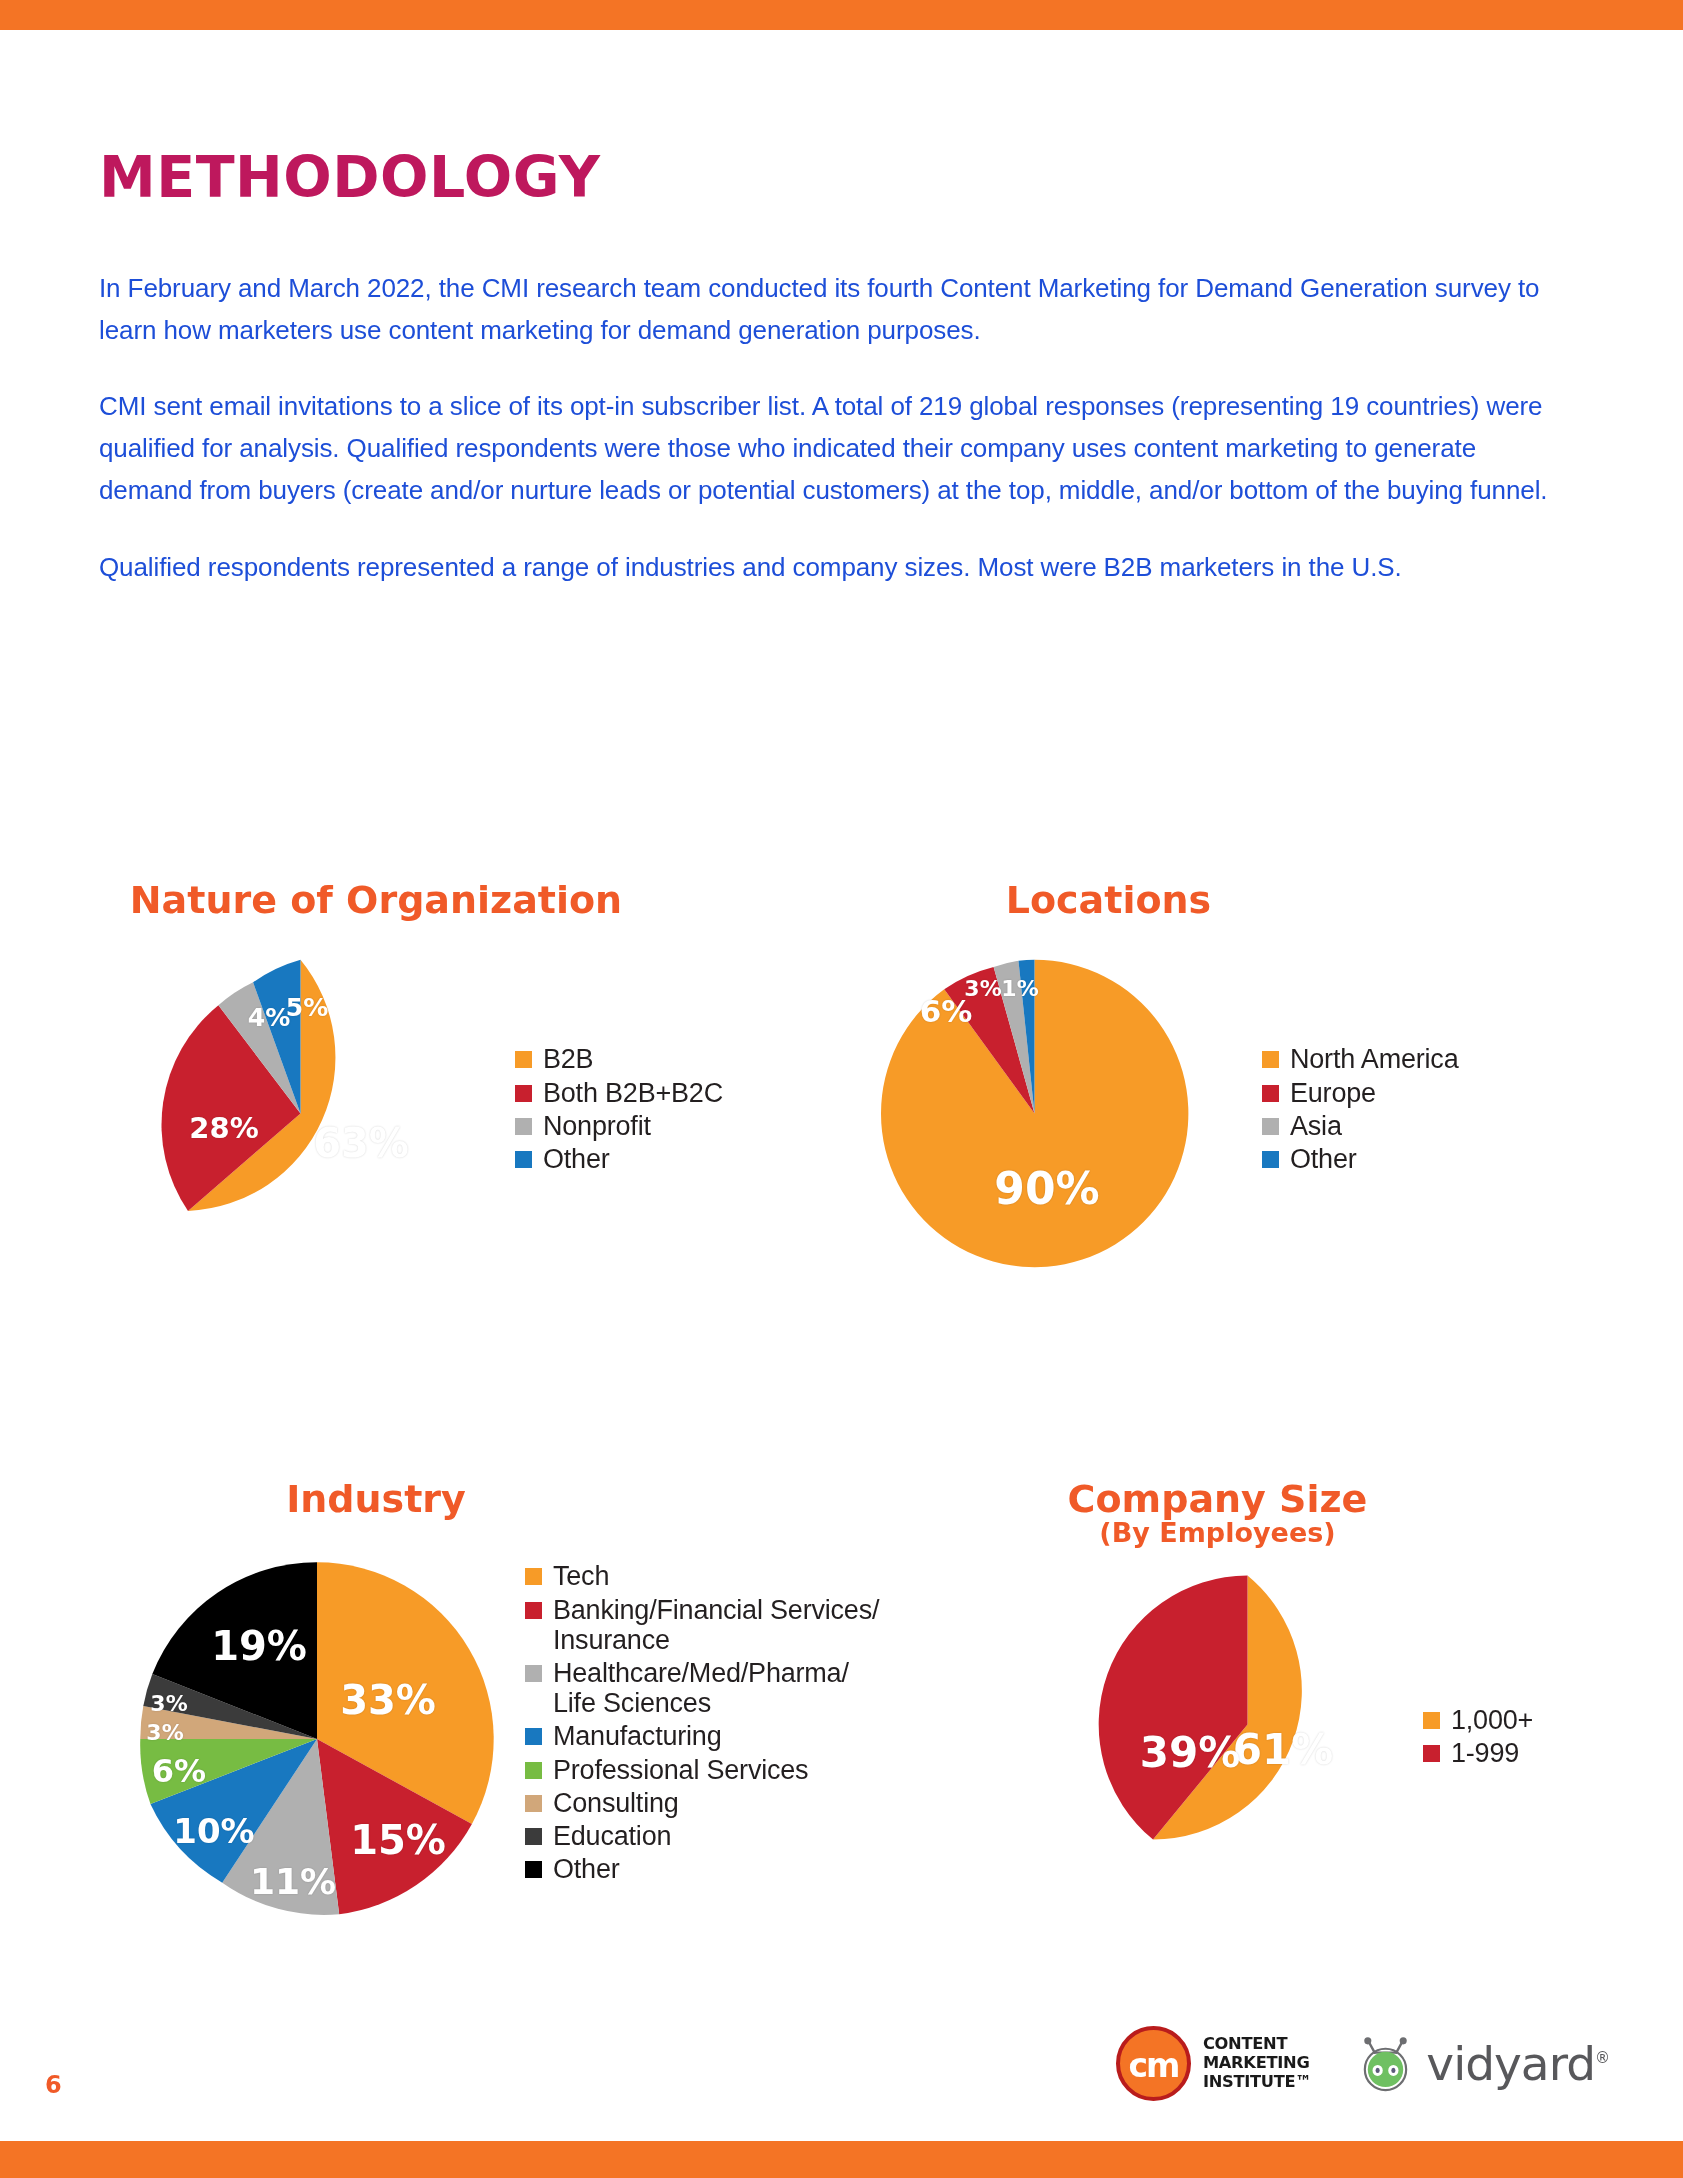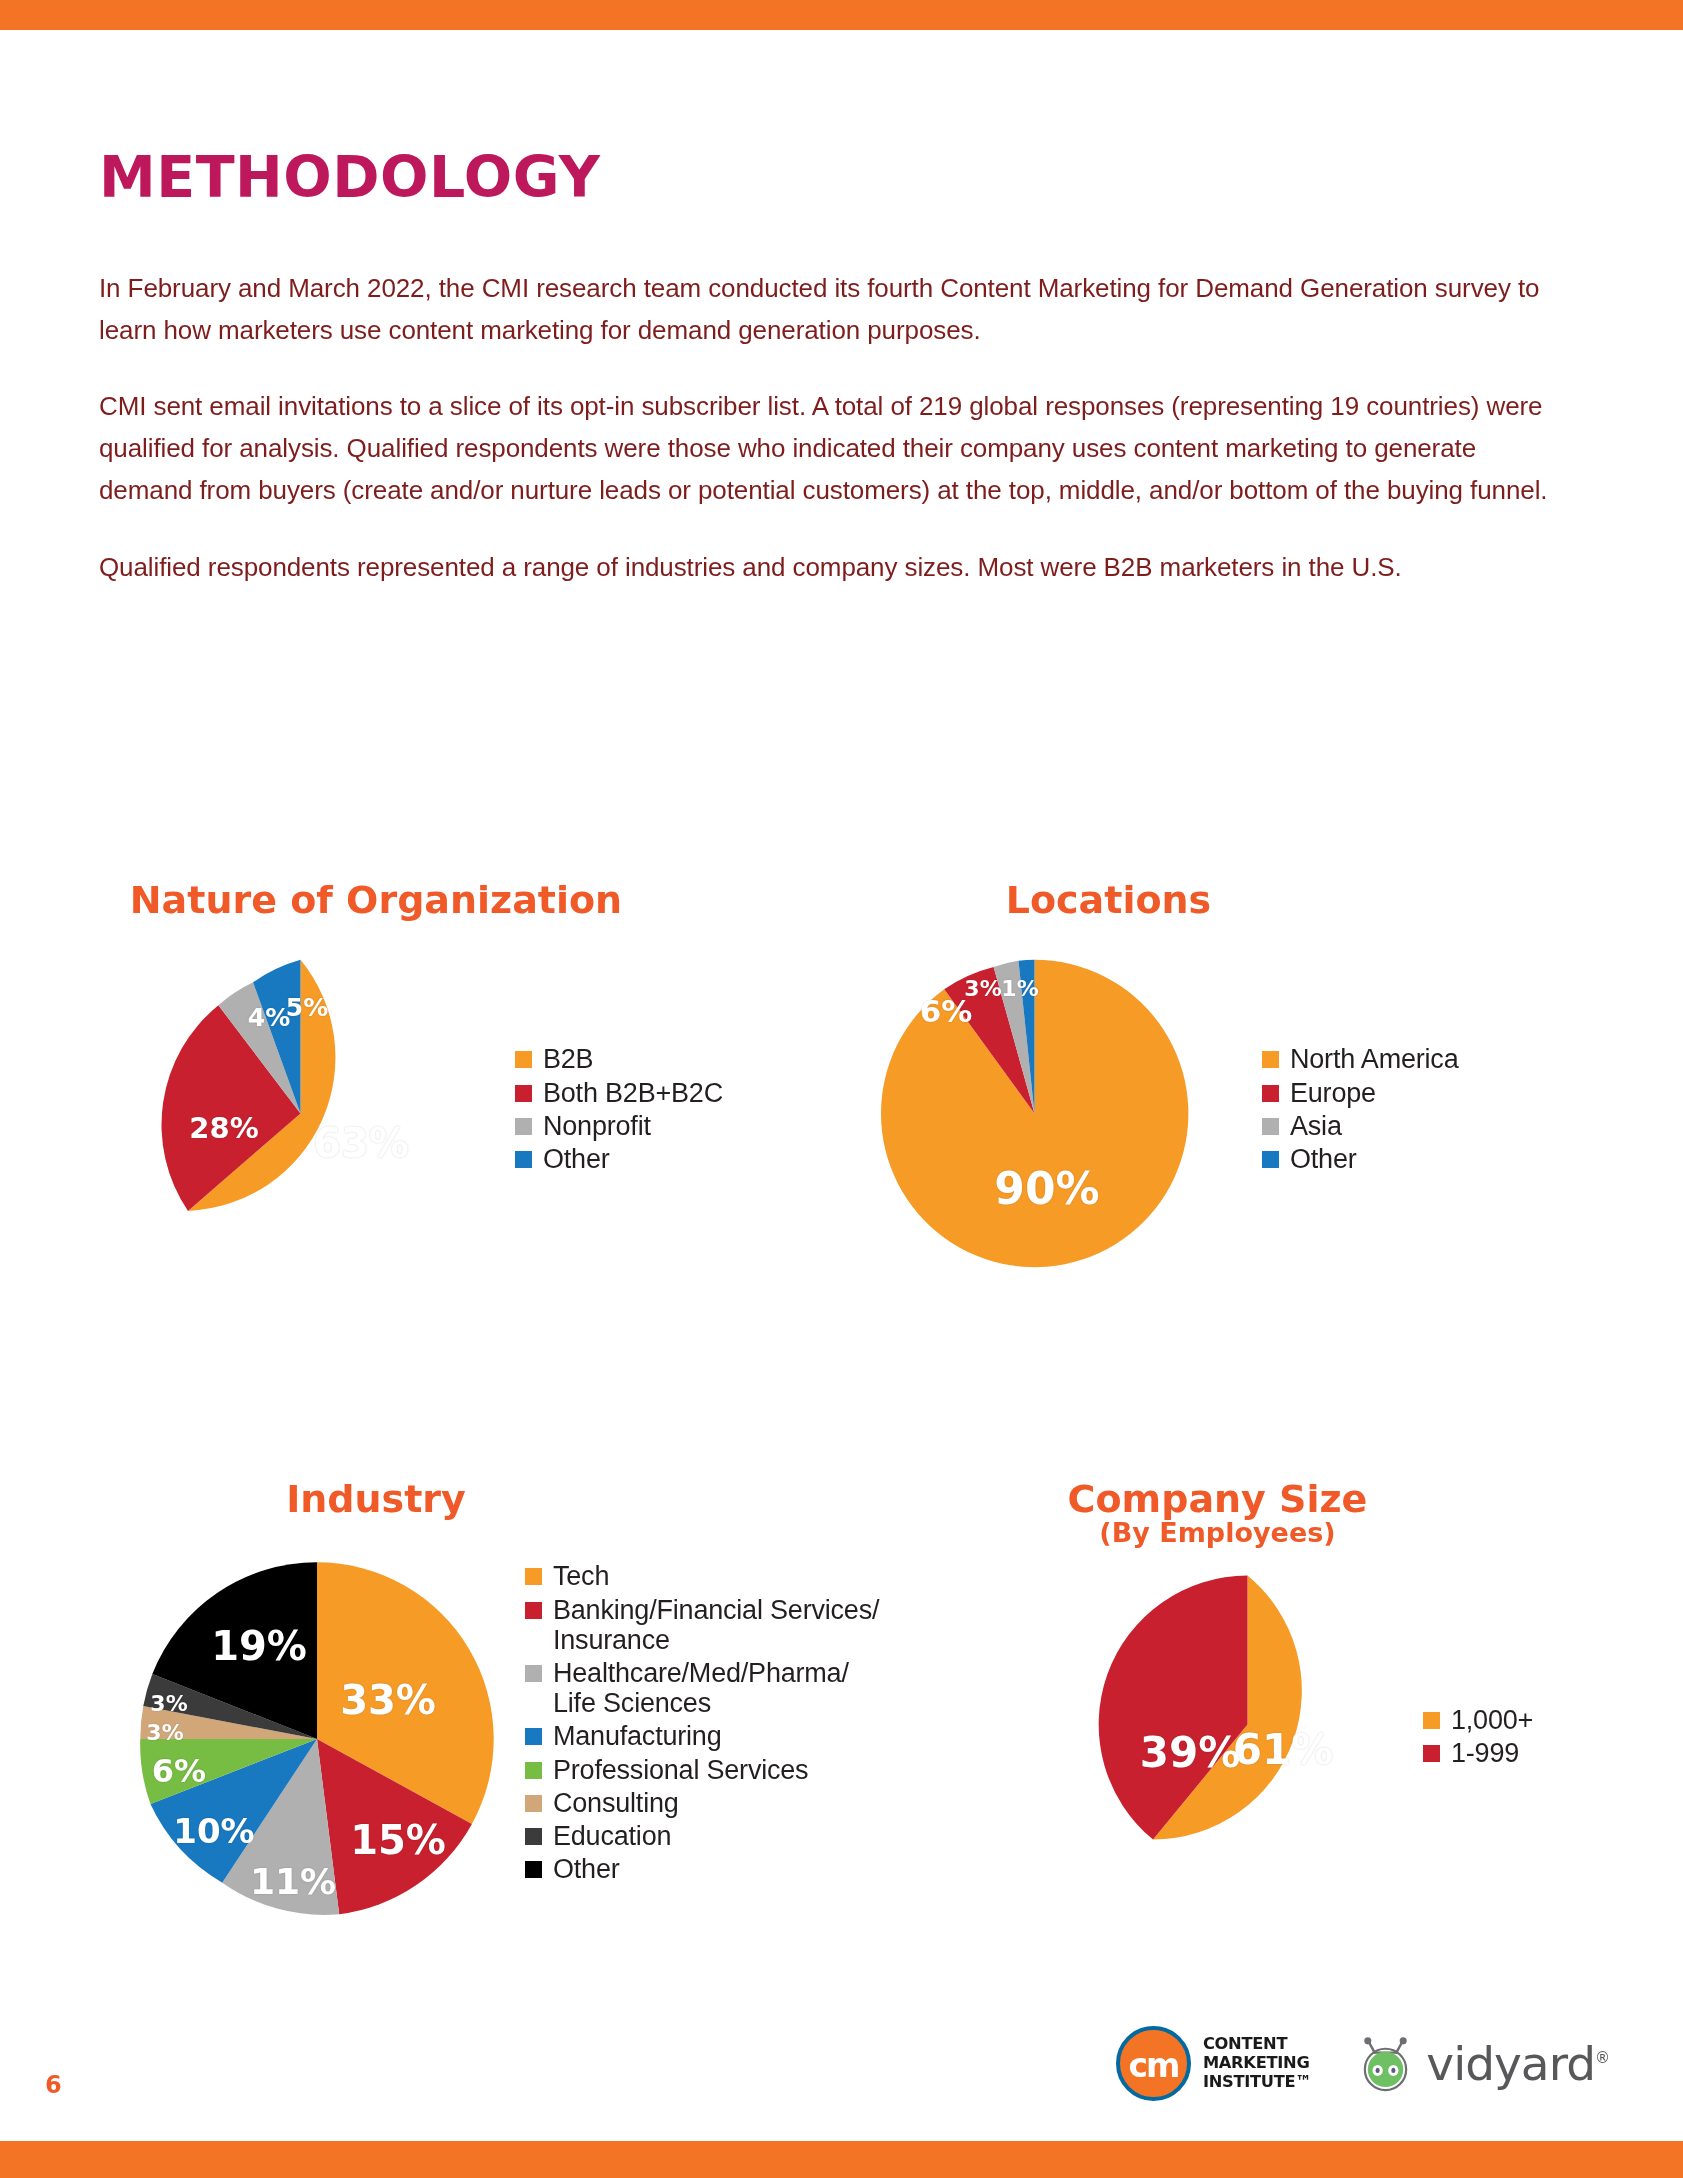--- a/index.html
+++ b/index.html
@@ -50,21 +50,21 @@
 
   .intro {
     margin-top: 61px;
     width: 1475px;
   }
   .intro p {
     margin: 0 0 34px 0;
     font-family: "Liberation Sans", sans-serif;
     font-size: 26px;
     line-height: 1.62;
-    color: #7f1d1d;
+    color: #1d4ed8;
     letter-spacing: -0.1px;
   }
   .intro p:last-child { margin-bottom: 0; }
 
   
   .charts {
     position: absolute;
     left: 0;
     top: 871px;
     width: 1683px;
@@ -156,21 +156,21 @@
   .cmi-logo {
     display: flex;
     align-items: center;
     gap: 12px;
   }
   .cmi-mark {
     width: 75px;
     height: 75px;
     border-radius: 50%;
     background: #F47425;
-    border: 4px solid #0369a1;
+    border: 4px solid #b91c1c;
     box-sizing: border-box;
     position: relative;
     display: flex;
     align-items: center;
     justify-content: center;
   }
   .cmi-mark-text {
     font-family: "DejaVu Sans", sans-serif;
     font-weight: 800;
     font-size: 33px;

